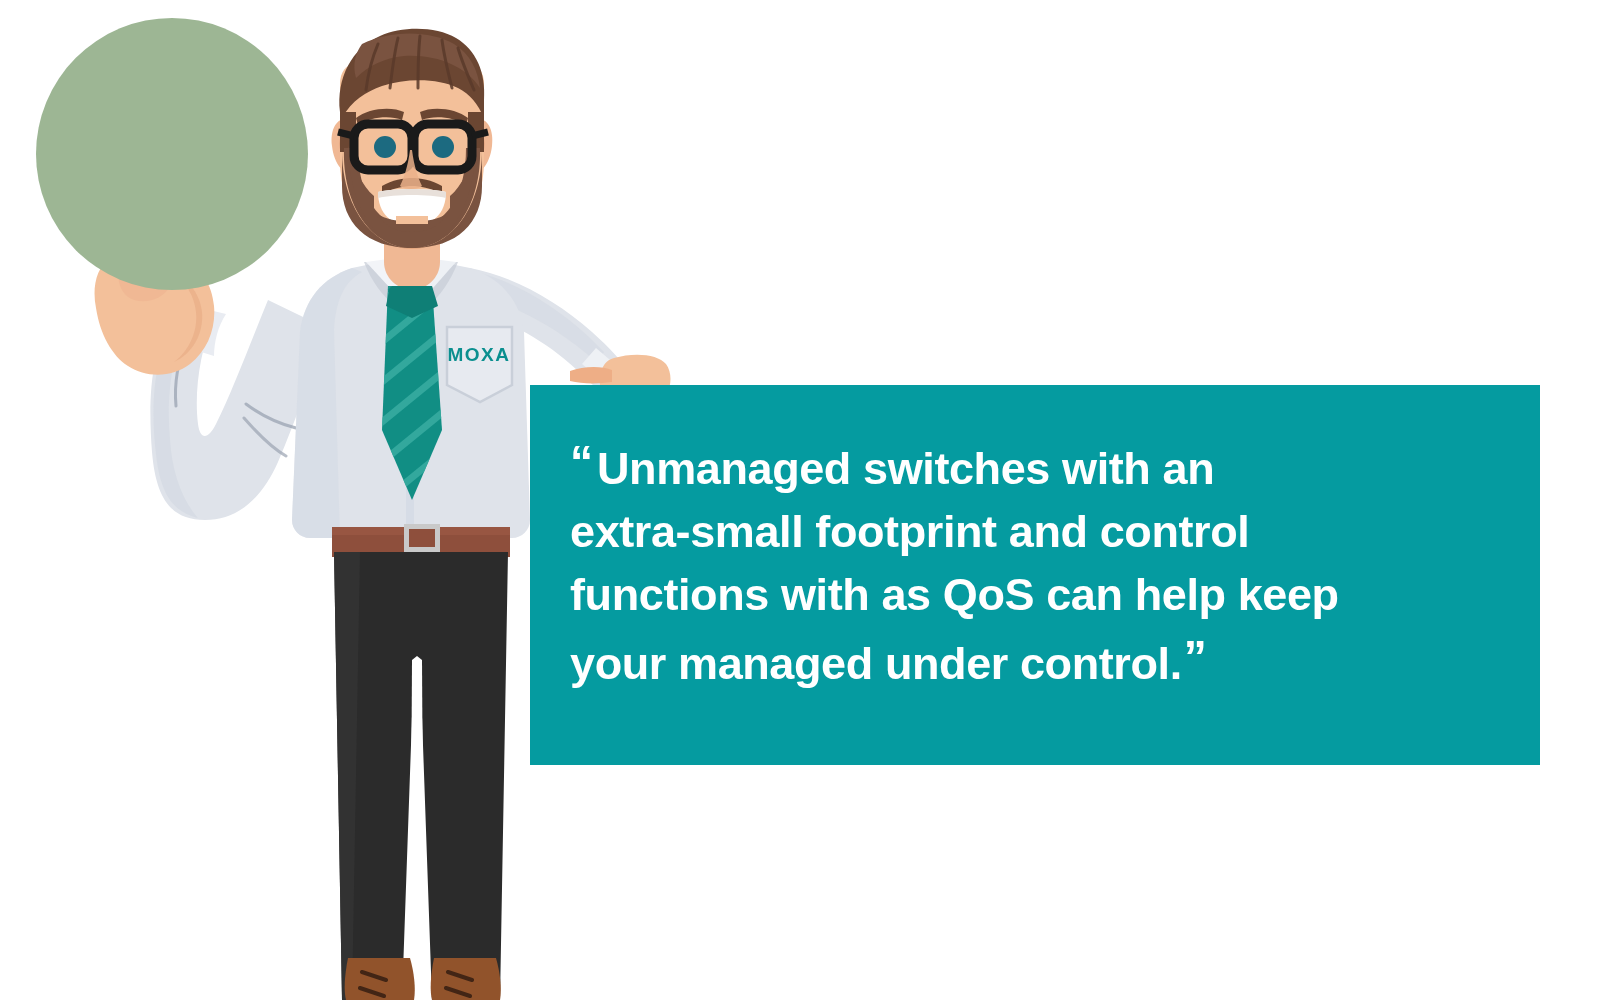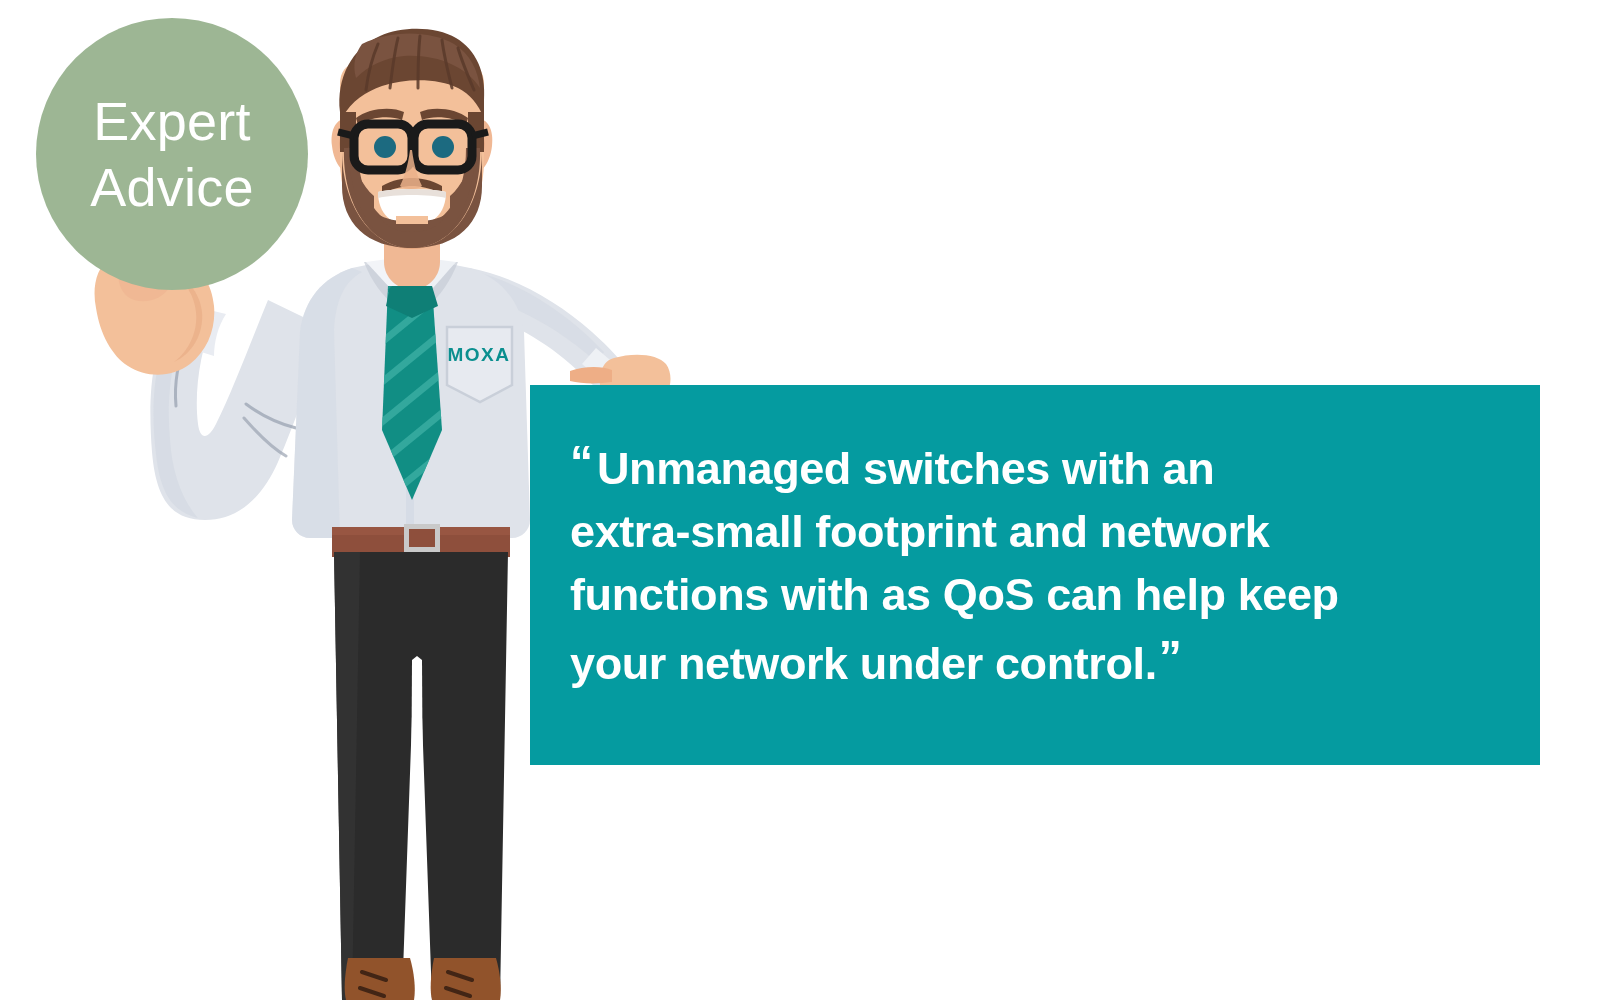--- a/index.html
+++ b/index.html
@@ -316,23 +316,19 @@
       <circle cx="385" cy="147" r="11" fill="#1c6a80"></circle>
       <circle cx="443" cy="147" r="11" fill="#1c6a80"></circle>
 
       <path d="M410 150 C408 166 404 178 400 186 C404 190 418 190 422 186
                C418 178 414 166 412 150 Z" fill="#eab08a" opacity="0.85"></path>
     </g>
 
   </svg>
 
   <div class="badge-circle"></div>
-  <div class="badge-text">
-    <div class="badge-line">Expert</div>
-    <div class="badge-line">Advice</div>
-  </div>
 
   <div class="quote-box"></div>
   <div class="quote-inner">
-    <p class="quote-text"><span class="qmark qmark-open">“</span><span>Unmanaged switches with an</span><br><span>extra-small footprint and network</span><br><span>functions with as QoS can help keep</span><br><span>your network under control.</span><span class="qmark qmark-close">”</span></p>
+    <p class="quote-text"><span class="qmark qmark-open">“</span><span>Unmanaged switches with an</span><br><span>extra-small footprint and control</span><br><span>functions with as QoS can help keep</span><br><span>your managed under control.</span><span class="qmark qmark-close">”</span></p>
   </div>
 
 </div>
 
 </body></html>

